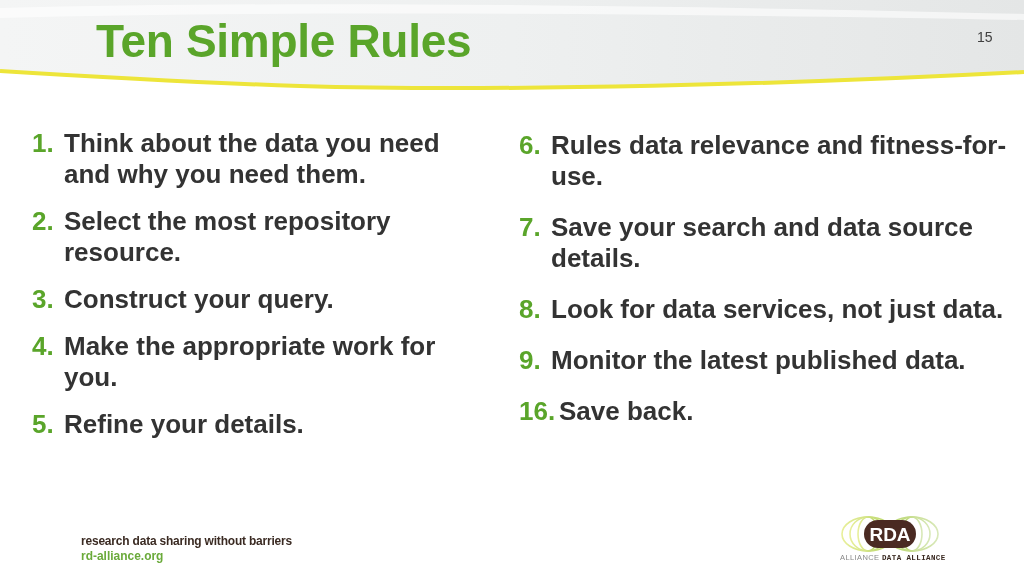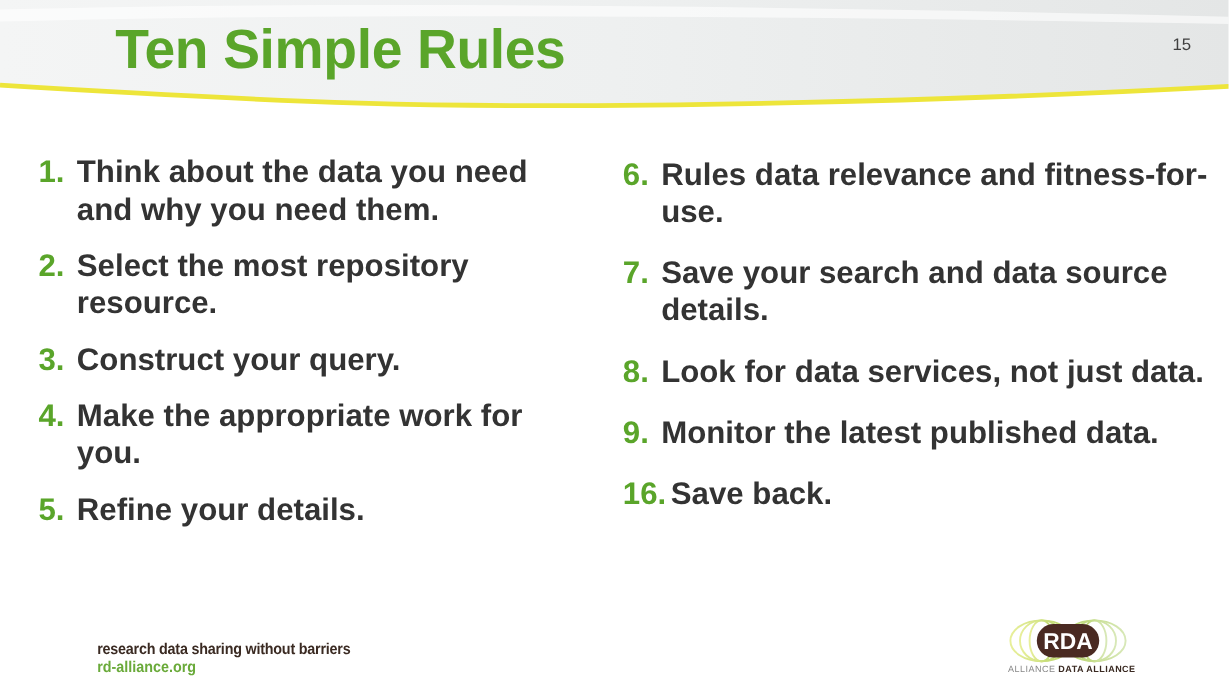--- a/index.html
+++ b/index.html
@@ -85,21 +85,21 @@
       width: 104px; height: 50px;
     }
     .logo-caption {
       position: absolute;
       left: 840px; top: 553px;
       font-size: 7.5px;
       letter-spacing: 0.4px;
       color: #888888;
       white-space: nowrap;
     }
-    .logo-caption b { color: #3a2a22; }
+    .logo-caption b { color: #3a2a22; font-family: Liberation Mono, monospace; }
   </style>
 </head>
 <body>
 
 <div class="slide">
 
   <svg class="header-bg" viewBox="0 0 1024 110" preserveAspectRatio="none">
     <defs>
       <linearGradient id="grayGrad" x1="0" y1="0" x2="1" y2="0">
         <stop offset="0" stop-color="#f4f5f5"></stop>

